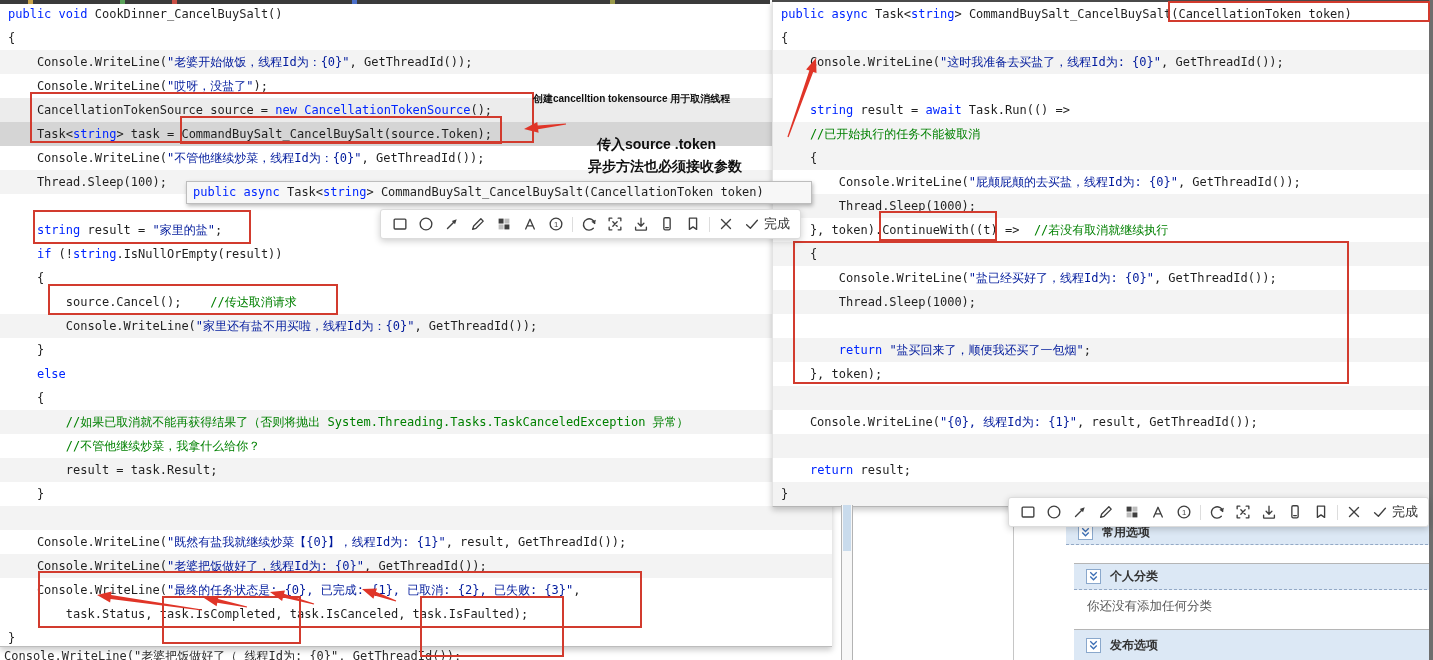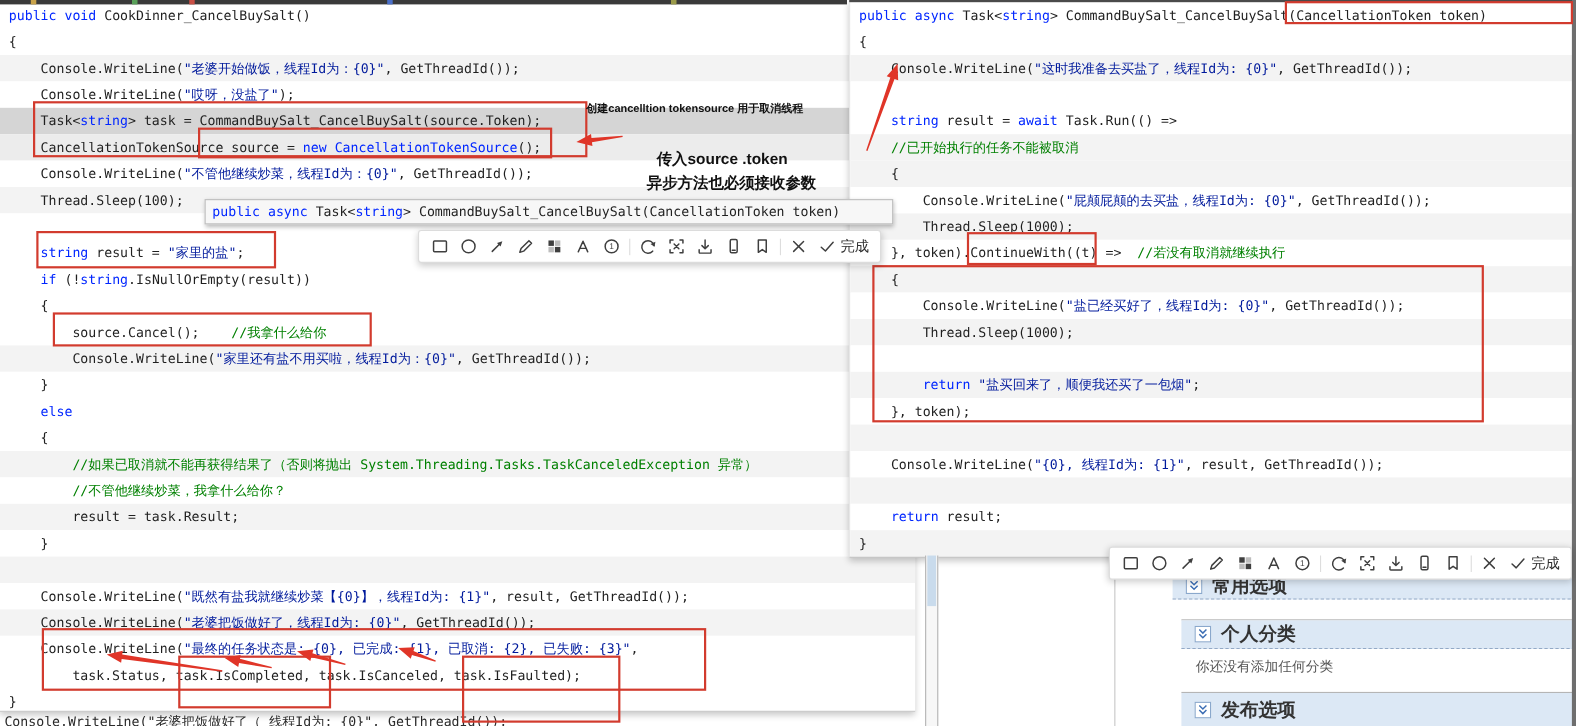--- a/index.html
+++ b/index.html
@@ -41,21 +41,21 @@
   .toolbar{position:absolute;display:flex;align-items:center;height:28px;padding:0 6px;
       background:#fff;border:1px solid #dcdcdc;border-radius:3px;box-shadow:0 2px 7px rgba(0,0,0,.20);z-index:50;}
   #toolbar-1{left:380px;top:209px;}
   #toolbar-2{left:1008px;top:497px;}
   .tbi{width:26px;height:22px;display:flex;align-items:center;justify-content:center;cursor:pointer;border-radius:2px;}
   .tbdiv{width:1px;height:15px;background:#ddd;margin:0 3px;}
   .tb-done{display:flex;align-items:center;gap:3px;padding:0 4px;font-size:13px;color:#2f2f2f;cursor:pointer;white-space:nowrap;}
   
   .sec-header{position:absolute;display:flex;align-items:center;gap:9px;box-sizing:border-box;
       background:#dce8f5;border-bottom:1px dashed #93a9c6;padding-left:12px;
-      font-size:17px;font-weight:bold;color:#333;z-index:5;cursor:pointer;}
+      font-size:12px;font-weight:bold;color:#333;z-index:5;cursor:pointer;}
   #sec-1{left:1066px;top:521px;width:367px;height:24px;}
   #sec-2{left:1074px;top:564px;width:433px;height:26px;text-align:right;}
   #sec-3{left:1074px;top:630px;width:359px;height:30px;border-bottom:none;}
   .sec-topline{position:absolute;width:359px;height:1px;background:#b5b5b5;z-index:5;}
   #line-1{left:1074px;top:563px;}
   #line-2{left:1074px;top:629px;}
   #sec-2-body{position:absolute;left:1087px;top:598px;font-size:12.5px;color:#555;z-index:5;}
   .chev{width:15px;height:15px;box-sizing:border-box;border:1px solid #8aa8cc;background:#fff;
       display:flex;align-items:center;justify-content:center;flex:0 0 auto;}
   #v-divider{position:absolute;left:1013px;top:505px;width:1px;height:155px;background:#c6c6c6;z-index:4;}
@@ -114,29 +114,29 @@
   </span>
   <span>发布选项</span>
 </div>
 
 <div class="pane" id="left-pane">
     <div class="lines">
       <div class="ln bg-w"><span class="c-k">public</span><span class="c-p"> </span><span class="c-k">void</span><span class="c-p"> CookDinner_CancelBuySalt()</span></div>
       <div class="ln bg-w"><span class="c-p">{</span></div>
       <div class="ln bg-g"><span class="c-p">    Console.WriteLine(</span><span class="c-s">"老婆开始做饭，线程Id为：{0}"</span><span class="c-p">, GetThreadId());</span></div>
       <div class="ln bg-w"><span class="c-p">    Console.WriteLine(</span><span class="c-s">"哎呀，没盐了"</span><span class="c-p">);</span></div>
+      <div class="ln bg-lt"><span class="c-p">    CancellationTokenSource source = </span><span class="c-k">new</span><span class="c-p"> </span><span class="c-k">CancellationTokenSource</span><span class="c-p">();</span></div>
       <div class="ln bg-sel"><span class="c-p">    Task&lt;</span><span class="c-k">string</span><span class="c-p">&gt; task = CommandBuySalt_CancelBuySalt(source.Token);</span></div>
-      <div class="ln bg-lt"><span class="c-p">    CancellationTokenSource source = </span><span class="c-k">new</span><span class="c-p"> </span><span class="c-k">CancellationTokenSource</span><span class="c-p">();</span></div>
       <div class="ln bg-w"><span class="c-p">    Console.WriteLine(</span><span class="c-s">"不管他继续炒菜，线程Id为：{0}"</span><span class="c-p">, GetThreadId());</span></div>
       <div class="ln bg-g"><span class="c-p">    Thread.Sleep(100);</span></div>
       <div class="ln bg-w"></div>
       <div class="ln bg-w"><span class="c-p">    </span><span class="c-k">string</span><span class="c-p"> result = </span><span class="c-s">"家里的盐"</span><span class="c-p">;</span></div>
       <div class="ln bg-w"><span class="c-p">    </span><span class="c-k">if</span><span class="c-p"> (!</span><span class="c-k">string</span><span class="c-p">.IsNullOrEmpty(result))</span></div>
       <div class="ln bg-w"><span class="c-p">    {</span></div>
-      <div class="ln bg-w"><span class="c-p">        source.Cancel();    </span><span class="c-c">//我拿什么给你</span></div>
+      <div class="ln bg-w"><span class="c-p">        source.Cancel();    </span><span class="c-c">//传达取消请求</span></div>
       <div class="ln bg-g"><span class="c-p">        Console.WriteLine(</span><span class="c-s">"家里还有盐不用买啦，线程Id为：{0}"</span><span class="c-p">, GetThreadId());</span></div>
       <div class="ln bg-w"><span class="c-p">    }</span></div>
       <div class="ln bg-w"><span class="c-p">    </span><span class="c-k">else</span></div>
       <div class="ln bg-w"><span class="c-p">    {</span></div>
       <div class="ln bg-g"><span class="c-c">        //如果已取消就不能再获得结果了（否则将抛出 System.Threading.Tasks.TaskCanceledException 异常）</span></div>
       <div class="ln bg-w"><span class="c-c">        //不管他继续炒菜，我拿什么给你？</span></div>
       <div class="ln bg-g"><span class="c-p">        result = task.Result;</span></div>
       <div class="ln bg-w"><span class="c-p">    }</span></div>
       <div class="ln bg-g"></div>
       <div class="ln bg-w"><span class="c-p">    Console.WriteLine(</span><span class="c-s">"既然有盐我就继续炒菜【{0}】，线程Id为: {1}"</span><span class="c-p">, result, GetThreadId());</span></div>

